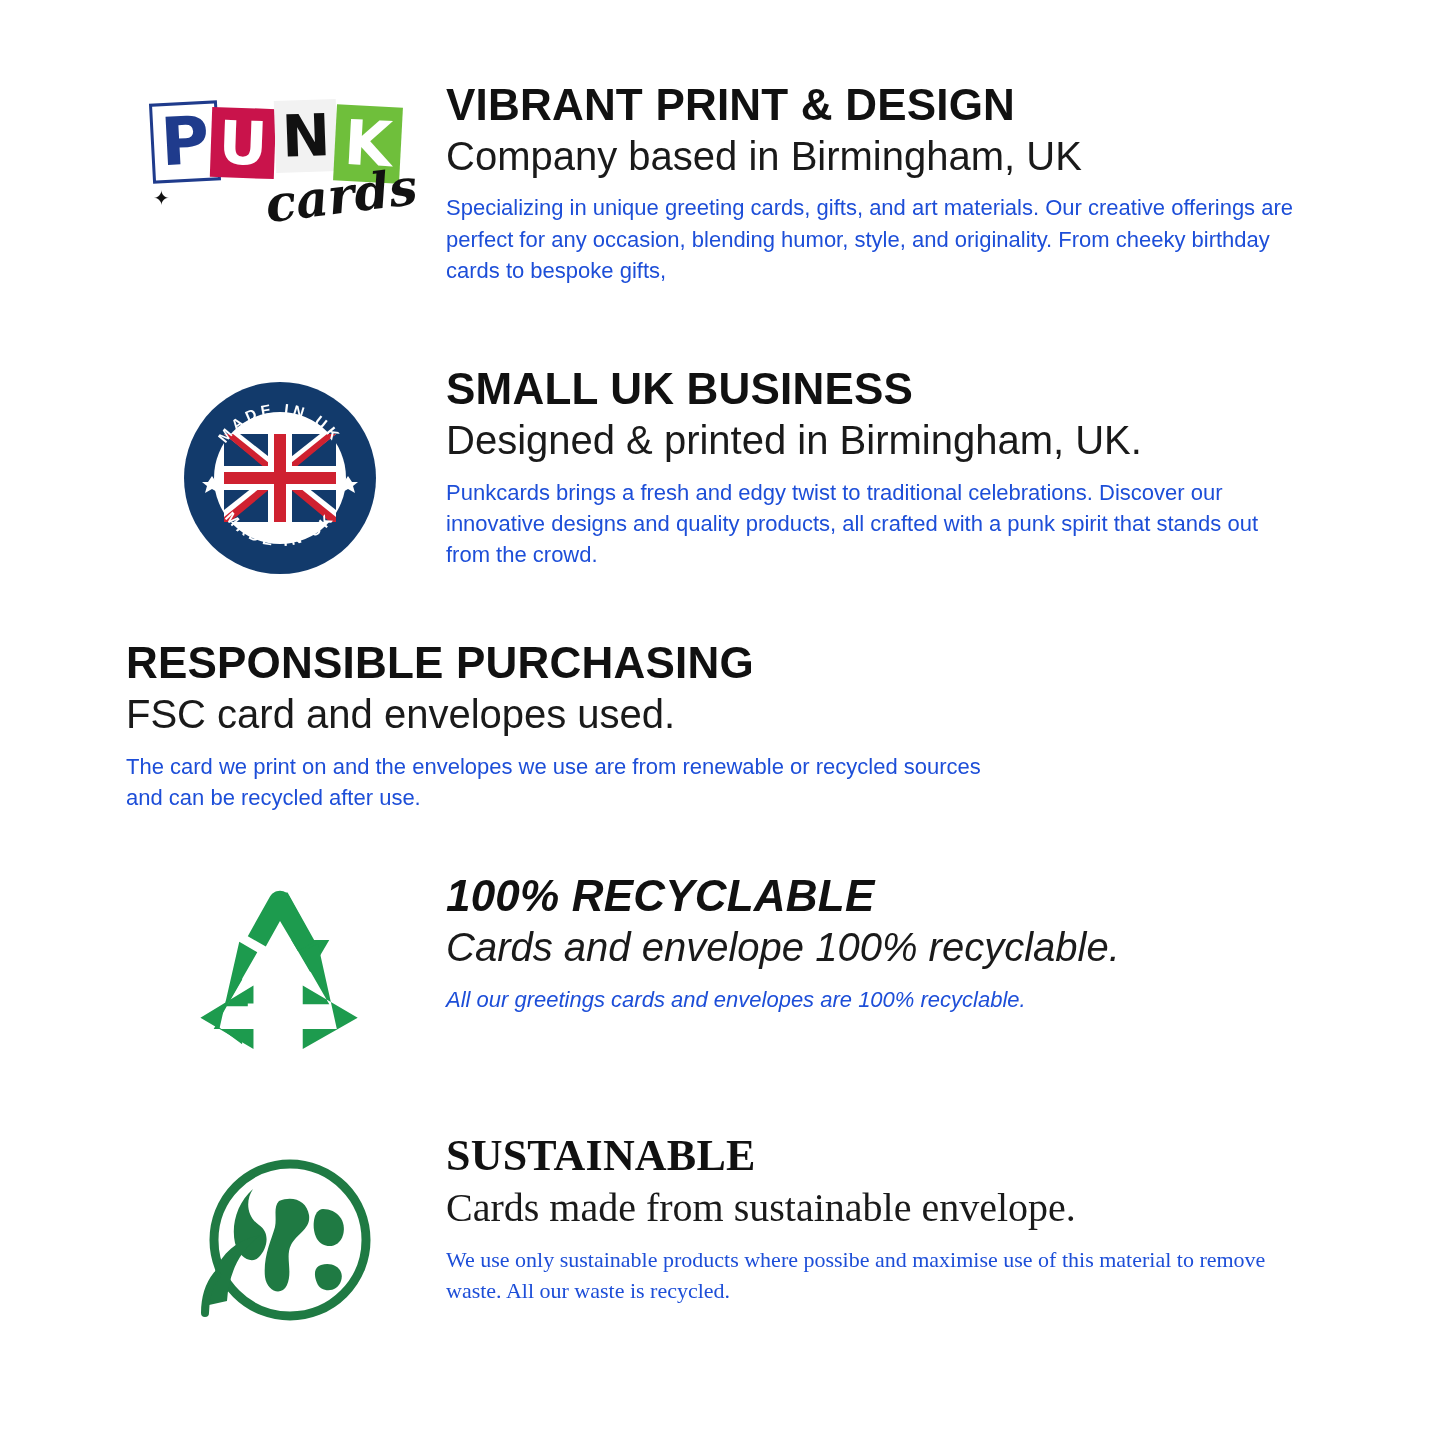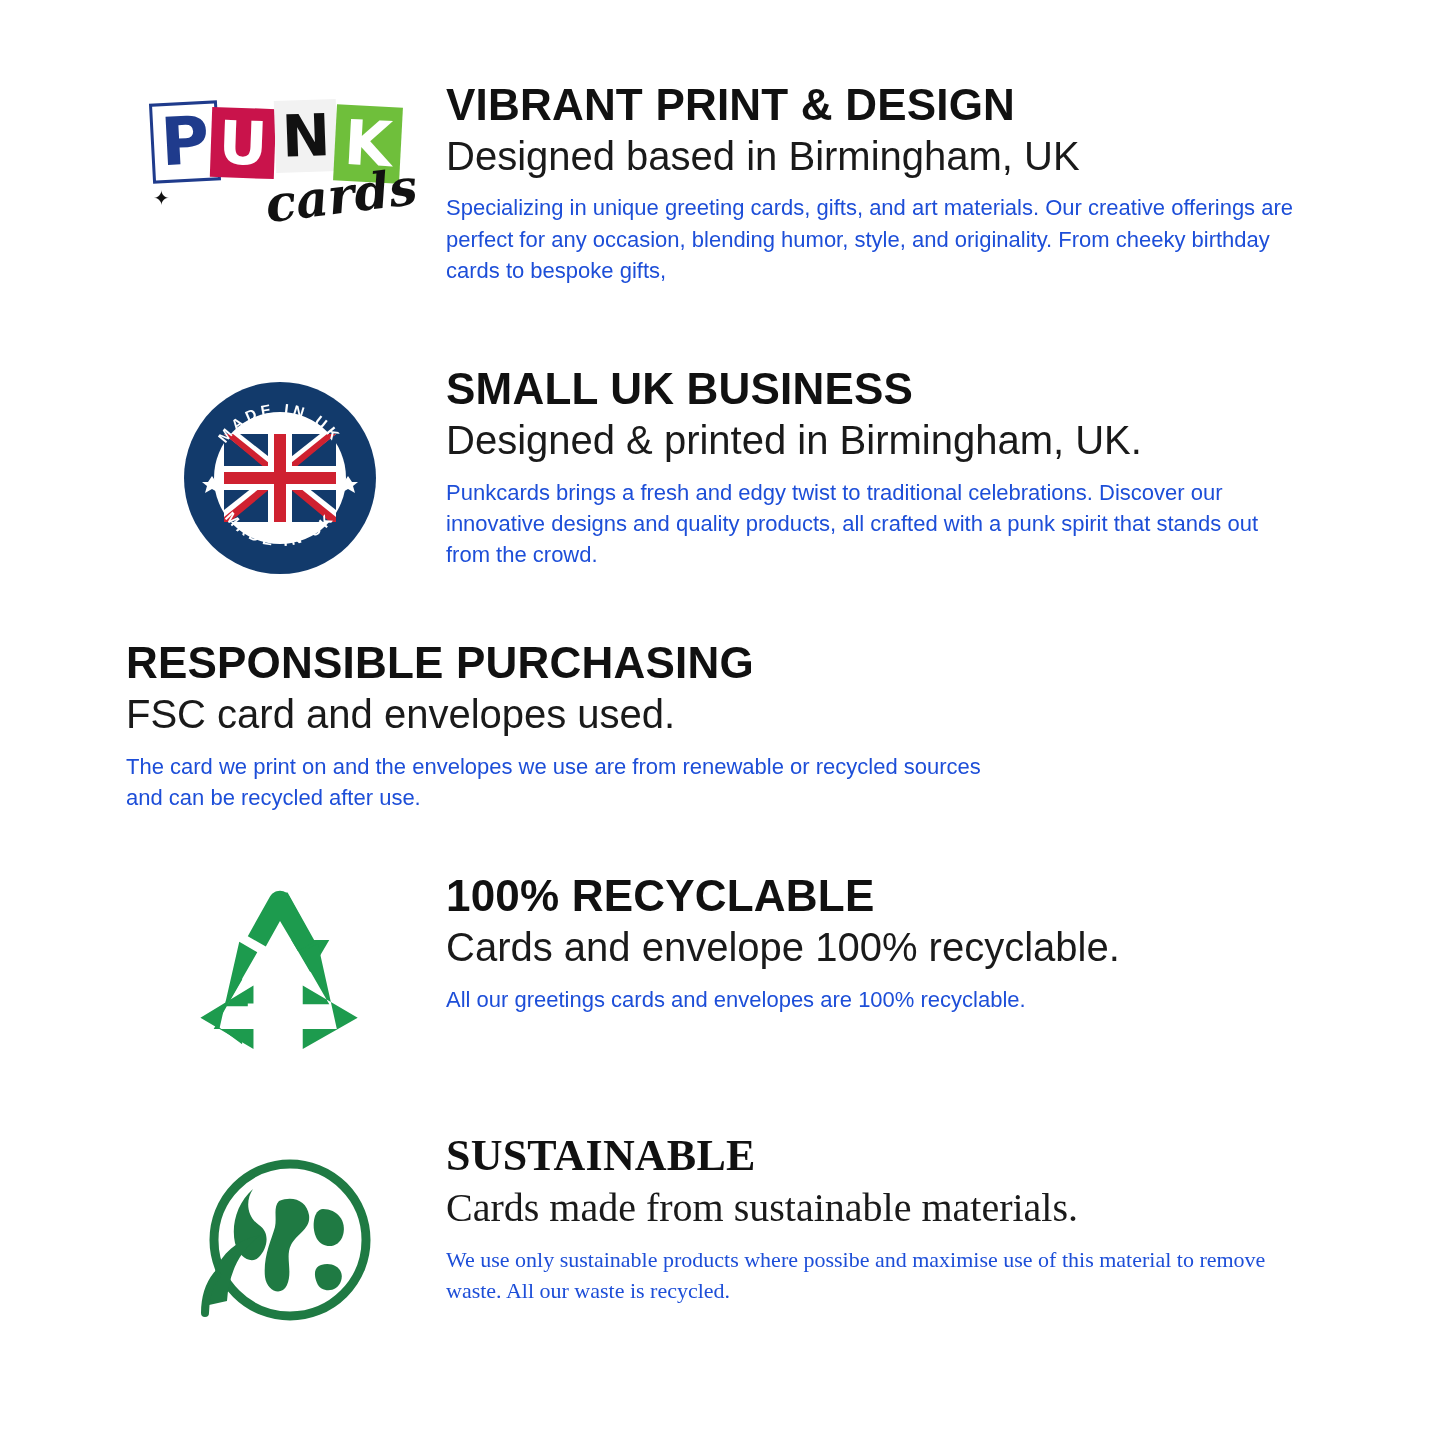--- a/index.html
+++ b/index.html
@@ -58,21 +58,21 @@
     line-height: 1.42;
     color: #1d4ed8;
     margin: 0;
     max-width: 860px;
   }
 
   
   .feature.f1 { margin-top: 10px; margin-bottom: 78px; }
   .feature.f2 { margin-bottom: 60px; }
   .feature.f3 { margin-bottom: 58px; }
-  .feature.f4 { margin-bottom: 66px; }
+  .feature.f4 { margin-bottom: 66px; font-style: italic; }
   .feature.f5 { margin-bottom: 0; font-family: Liberation Serif, serif; }
 
   
   .punk-logo {
     position: relative;
     width: 270px;
     height: 135px;
   }
   .punk-letter {
     position: absolute;
@@ -157,21 +157,21 @@
         <div class="punk-letter pl-p">P</div>
         <div class="punk-letter pl-u">U</div>
         <div class="punk-letter pl-n">N</div>
         <div class="punk-letter pl-k">K</div>
         <div class="punk-cards">cards</div>
         <div class="punk-star">✦</div>
       </div>
     </div>
     <div class="text-col">
       <h2 class="f-title">VIBRANT PRINT &amp; DESIGN</h2>
-      <div class="f-sub">Designed based in Birmingham, UK</div>
+      <div class="f-sub">Company based in Birmingham, UK</div>
       <p class="f-desc">Specializing in unique greeting cards, gifts, and art materials. Our creative offerings are perfect for any occasion, blending humor, style, and originality. From cheeky birthday cards to bespoke gifts,</p>
     </div>
   </div>
 
   <div class="feature f2">
     <div class="icon-col">
       <svg class="uk-badge" viewBox="0 0 200 200">
         <circle cx="100" cy="100" r="96" fill="#123a6b"></circle>
         <circle cx="100" cy="100" r="66" fill="#ffffff"></circle>
         <g>
@@ -240,18 +240,18 @@
           <path d="M104 56 C118 50, 132 56, 134 70 C136 84, 122 88, 116 100 C110 112, 118 126, 112 140 C106 152, 92 146, 90 132 C88 112, 96 96, 100 82 C102 72, 98 62, 104 56 Z"></path>
           <path d="M148 64 C162 64, 172 76, 168 90 C164 104, 148 104, 142 94 C136 84, 138 64, 148 64 Z"></path>
           <path d="M146 120 C158 116, 170 124, 166 136 C162 148, 146 148, 142 138 C138 128, 140 122, 146 120 Z"></path>
         </g>
         <path d="M34 160 C34 120, 54 96, 86 90 C66 104, 54 126, 52 156" fill="#1f7a43"></path>
         <path d="M30 168 C30 152, 34 140, 42 130" fill="none" stroke="#1f7a43" stroke-width="8" stroke-linecap="round"></path>
       </svg>
     </div>
     <div class="text-col">
       <h2 class="f-title">SUSTAINABLE</h2>
-      <div class="f-sub">Cards made from sustainable materials.</div>
+      <div class="f-sub">Cards made from sustainable envelope.</div>
       <p class="f-desc">We use only sustainable products where possibe and maximise use of this material to remove waste. All our waste is recycled.</p>
     </div>
   </div>
 
 </div>
 
 </body></html>

